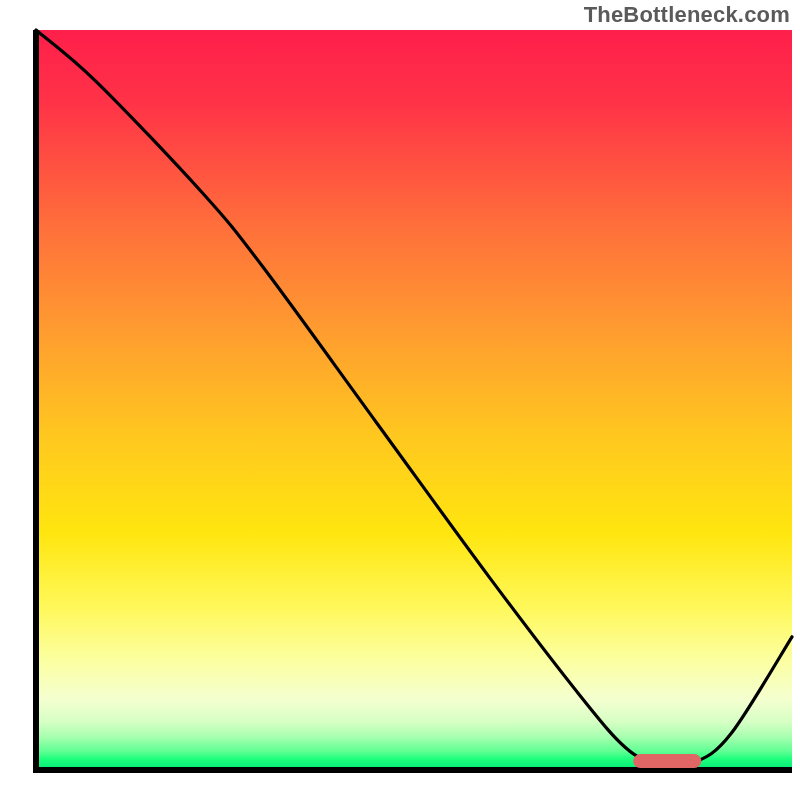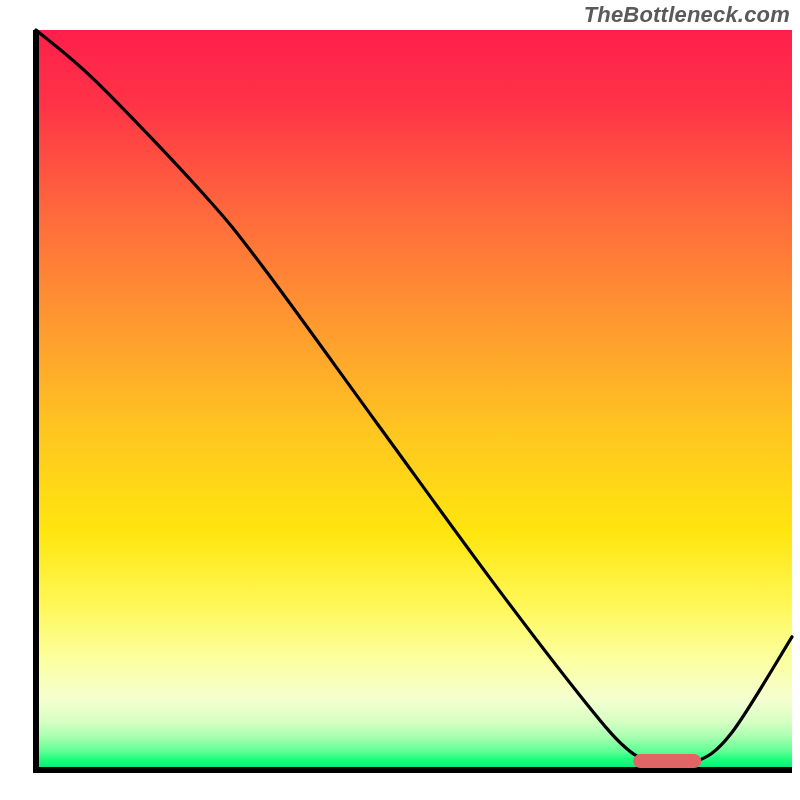--- a/index.html
+++ b/index.html
@@ -8,21 +8,20 @@
     width: 800px;
     height: 800px;
     background: #ffffff;
     font-family: Arial, Helvetica, sans-serif;
     overflow: hidden;
   }
   .chart-wrapper {
     position: relative;
     width: 800px;
     height: 800px;
-    font-style: italic;
   }
   .attribution {
     position: absolute;
     top: 2px;
     right: 10px;
     font-size: 22px;
     font-weight: bold;
     color: #5a5a5a;
     letter-spacing: 0.2px;
   }

